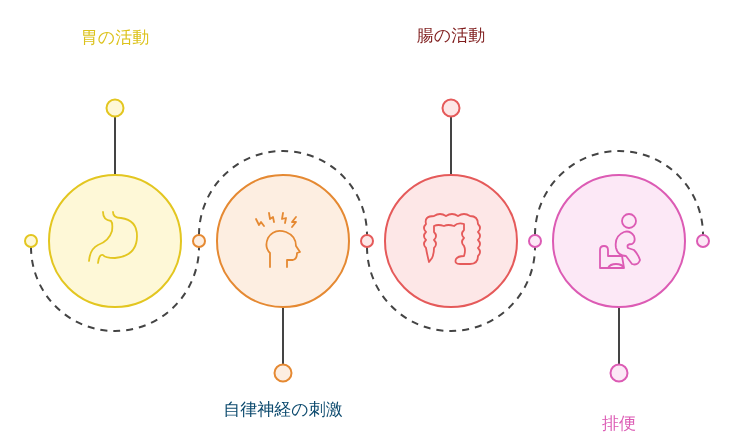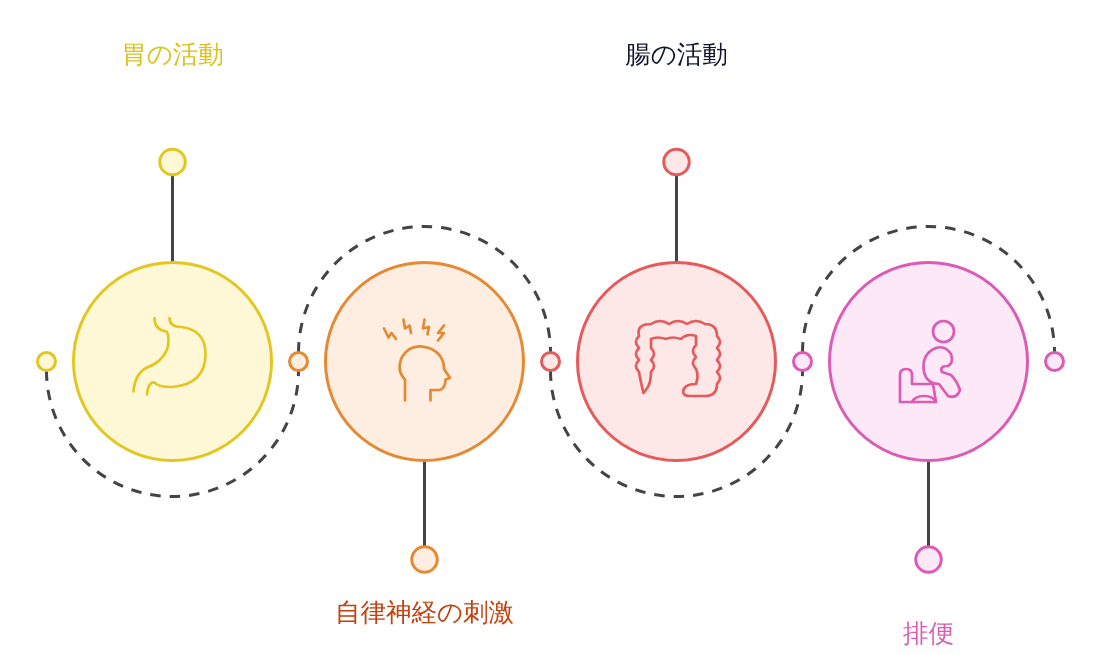--- a/index.html
+++ b/index.html
@@ -64,15 +64,15 @@
       <circle cx="629" cy="221" r="7"></circle>
       <path d="M624,232 q-10,4 -8,16 q2,8 10,8 l6,8 q6,2 8,-4 q-2,-6 -6,-10 l-6,-2 q-2,-4 4,-4 q4,-2 2,-8 q-4,-6 -10,-4 z"></path>
       <path d="M600,268 v-18 q0,-4 4,-4 q4,0 4,4 v6 h14 l2,12 z M608,268 q2,-4 8,-4 q6,0 8,4"></path>
     </g>
     <circle cx="535" cy="241" r="6" fill="#fce8f6" stroke="#dc5bb4" stroke-width="2"></circle>
     <circle cx="703" cy="241" r="6" fill="#fce8f6" stroke="#dc5bb4" stroke-width="2"></circle>
   </g>
 </svg>
 
 <div class="label" style="left:115px; top:27px; color:#dcc21b;">胃の活動</div>
-<div class="label" style="left:283px; top:399px; color:#c2410c;">自律神経の刺激</div>
-<div class="label" style="left:451px; top:27px; color:#0f172a;">腸の活動</div>
+<div class="label" style="left:283px; top:399px; color:#0c4a6e;">自律神経の刺激</div>
+<div class="label" style="left:451px; top:27px; color:#7f1d1d;font-family:Liberation Mono, monospace;">腸の活動</div>
 <div class="label" style="left:619px; top:399px; color:#dc5bb4;margin-top:14px;">排便</div>
 
 </body></html>

